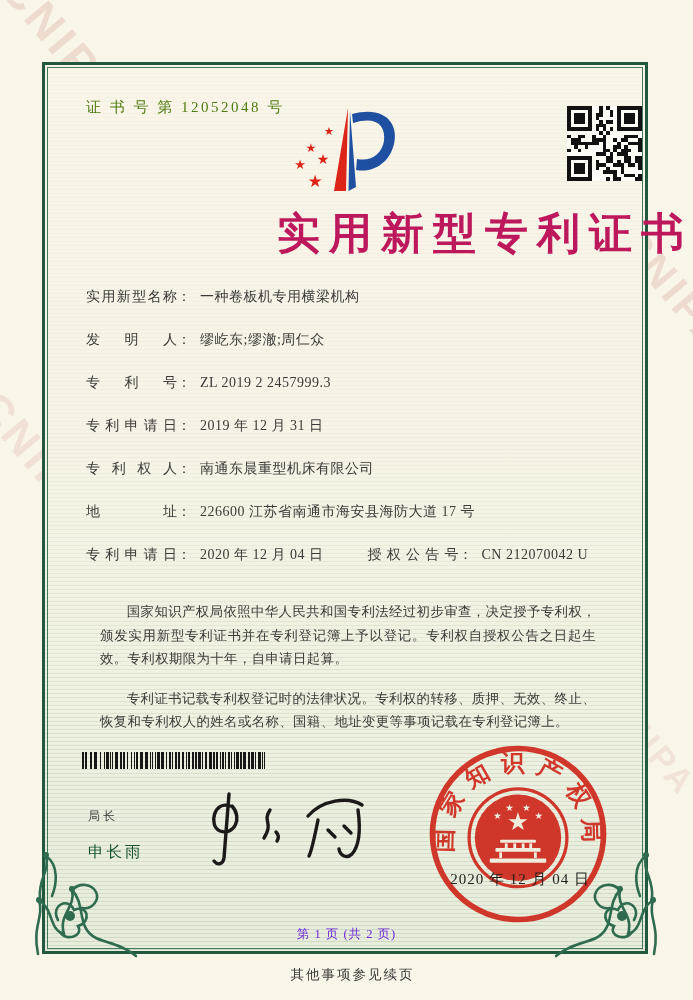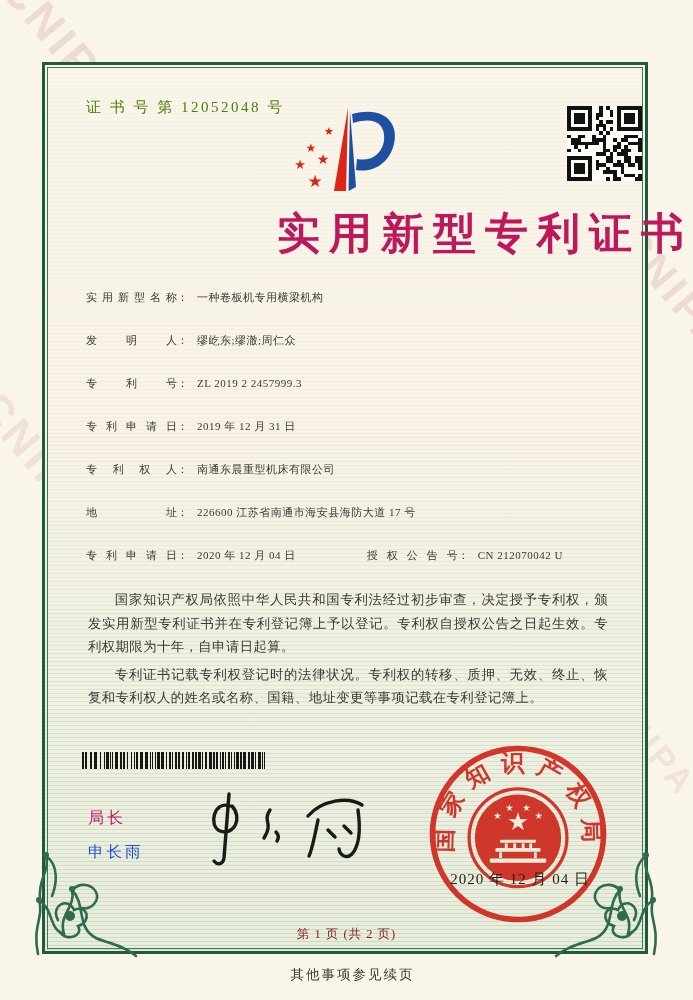--- a/index.html
+++ b/index.html
@@ -57,57 +57,57 @@
 
   .qr{position:absolute;left:567px;top:106px;width:75px;height:75px;background:#fdfdf8;}
   .qr svg{width:100%;height:100%;display:block;}
 
   .doc-title{
     position:absolute;left:0;right:0;top:205px;
     text-align:right;font-size:43px;font-weight:bold;color:#be185d;
     letter-spacing:9px;
   }
 
-  .fields{position:absolute;left:86px;top:286px;width:540px;font-size:11px;color:#3c3a38;}
+  .fields{position:absolute;left:86px;top:286px;width:540px;font-size:14px;color:#3c3a38;}
   .frow{height:43px;line-height:22px;}
   .flabel{
     display:inline-block;width:91px;vertical-align:top;
     text-align:justify;text-align-last:justify;
   }
   .fvalue{margin-left:9px;letter-spacing:.5px;}
   .grant-left{display:inline-block;width:278px;}
 
   .paras{
     position:absolute;left:84px;top:584px;width:528px;
     font-size:13.4px;line-height:1.76;color:#3c3a38;
     text-align:justify;letter-spacing:.4px;
   }
-  .paras p{margin:4px;text-indent:2em;}
+  .paras p{margin:16px;text-indent:2em;}
 
   .barcode{position:absolute;left:82px;top:752px;width:188px;height:17px;}
   .barcode svg{width:100%;height:100%;display:block;}
 
-  .sig-title{position:absolute;left:88px;top:808px;font-size:16px;color:#be185d;letter-spacing:3px;}
-  .sig-name{position:absolute;left:88px;top:842px;font-size:15.5px;color:#1d4ed8;letter-spacing:3px;}
+  .sig-title{position:absolute;left:88px;top:808px;font-size:12px;color:#404040;letter-spacing:3px;}
+  .sig-name{position:absolute;left:88px;top:842px;font-size:15.5px;color:#14532d;letter-spacing:3px;}
   .sig-hand{position:absolute;left:196px;top:788px;width:190px;height:86px;}
 
   .seal{position:absolute;left:424px;top:740px;width:188px;height:188px;opacity:.93;}
   .seal svg{width:100%;height:100%;display:block;}
   .seal-date{
     position:absolute;left:428px;top:870px;width:184px;text-align:center;
     font-size:15px;color:#201e1d;letter-spacing:1px;z-index:5;
   }
 
   .corner{position:absolute;width:112px;height:118px;z-index:2;}
   .corner-left{left:28px;top:842px;}
   .corner-right{left:552px;top:842px;transform:scaleX(-1);}
 
   .page-num{
     position:absolute;left:0;right:0;top:926px;text-align:center;
-    font-size:12.5px;color:#7f1d1d;letter-spacing:1px;
+    font-size:12.5px;color:#6d28d9;letter-spacing:1px;
   }
   .footer-note{
     position:absolute;left:0;right:0;top:966px;text-align:center;
     font-size:13.5px;color:#3a3836;letter-spacing:2px;padding-left:12px;
   }
 </style>
 </head>
 <body>
 
 <div class="page">

